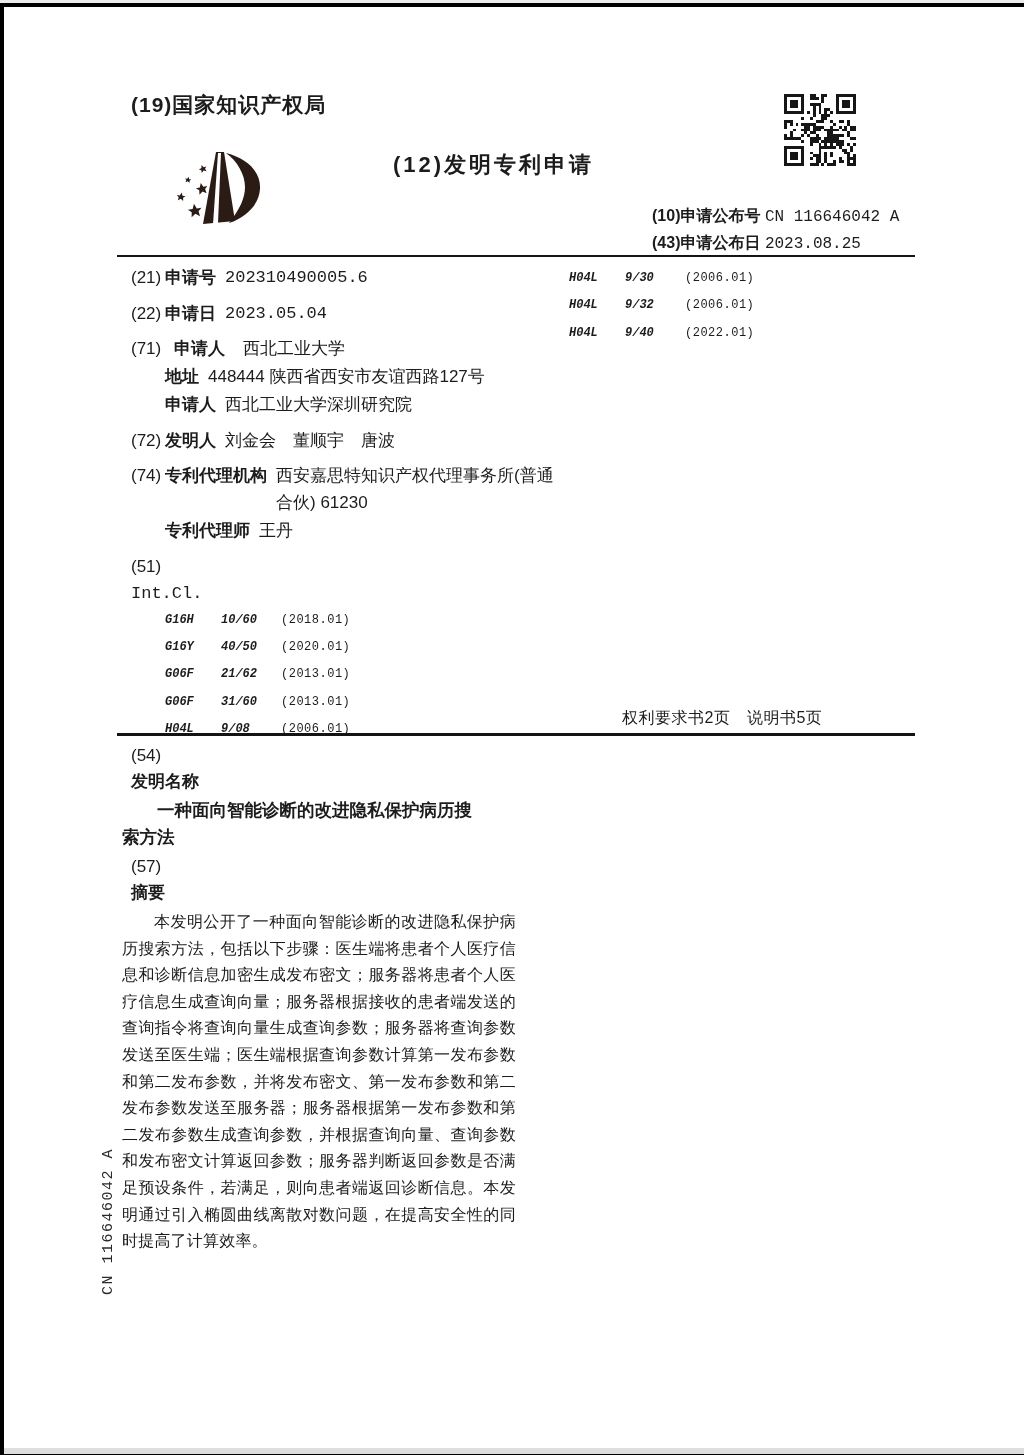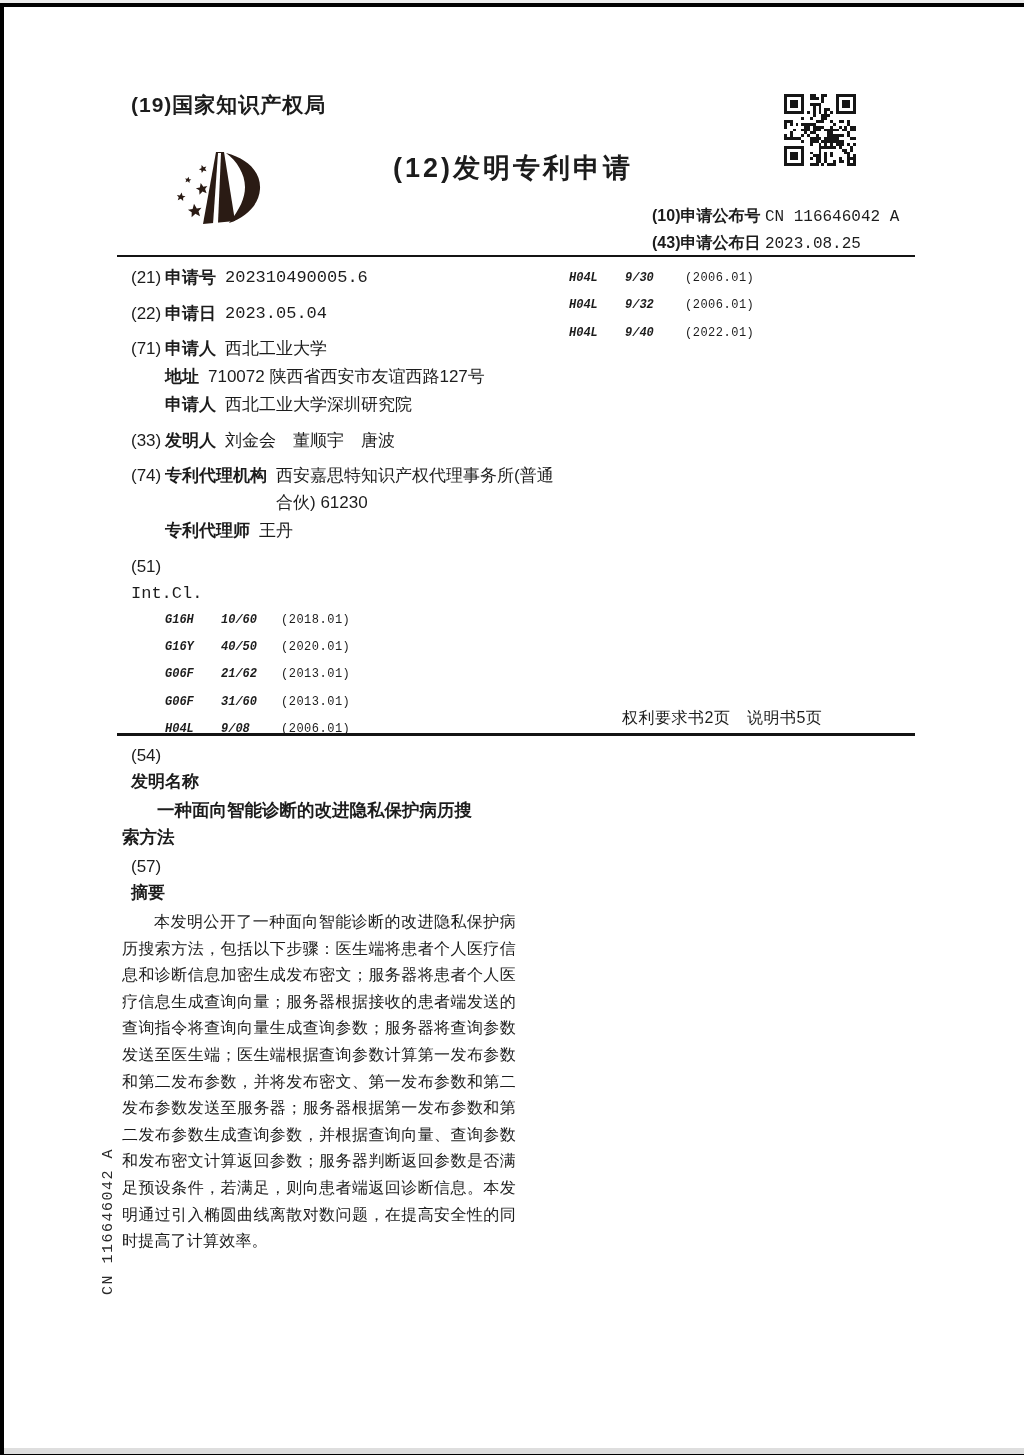--- a/index.html
+++ b/index.html
@@ -6,21 +6,21 @@
   .page{
     position:relative;width:1022px;height:1447px;margin:3px auto 0;
     background:#ffffff;border:4px solid #000000;
     font-family:"Liberation Sans","DejaVu Sans",sans-serif;
     color:#1c1c1c;overflow:hidden;
   }
   .mono{font-family:"Liberation Mono","DejaVu Sans Mono",monospace;}
   .abs{position:absolute;}
   
   .office{left:127px;top:84px;font-size:21px;font-weight:600;letter-spacing:1px;}
-  .doc-type{left:389px;top:143px;font-size:27px;font-weight:700;letter-spacing:3px;}
+  .doc-type{left:389px;top:143px;font-size:22px;font-weight:700;letter-spacing:3px;}
   .pub-line{left:648px;font-size:16px;white-space:nowrap;}
   .pub-line .plbl{font-weight:700;}
   .pub-line .pval{font-family:"Liberation Mono","DejaVu Sans Mono",monospace;font-size:16px;}
   .rule{left:113px;width:798px;background:#141414;}
   .rule1{top:248px;height:2px;}
   .rule2{top:726px;height:3px;}
   
   .col-left{left:127px;top:257px;width:436px;font-size:17px;line-height:27px;}
   .col-right{left:565px;top:258px;font-size:17px;line-height:27.6px;}
   .kv{display:flex;margin-bottom:8.5px;}
@@ -97,35 +97,35 @@
     <div class="kv">
       <span class="code">(21)</span>
       <span class="lbl">申请号</span>
       <span class="val mono">202310490005.6</span>
     </div>
     <div class="kv">
       <span class="code">(22)</span>
       <span class="lbl">申请日</span>
       <span class="val mono">2023.05.04</span>
     </div>
-    <div class="kv" style="margin-bottom:1px;">
+    <div class="kv" style="margin-bottom:1px;gap:9px;">
       <span class="code">(71)</span>
       <span class="lbl">申请人</span>
       <span class="val">西北工业大学</span>
     </div>
     <div class="kv2" style="margin-bottom:1px;">
       <span class="lbl">地址</span>
-      <span class="val">710072 陕西省西安市友谊西路127号</span>
+      <span class="val">448444 陕西省西安市友谊西路127号</span>
     </div>
     <div class="kv2">
       <span class="lbl">申请人</span>
       <span class="val">西北工业大学深圳研究院</span>
     </div>
     <div class="kv">
-      <span class="code">(33)</span>
+      <span class="code">(72)</span>
       <span class="lbl">发明人</span>
       <span class="val">刘金会　董顺宇　唐波</span>
     </div>
     <div class="kv" style="margin-bottom:1px;">
       <span class="code">(74)</span>
       <span class="lbl">专利代理机构</span>
       <span class="val valblock">西安嘉思特知识产权代理事务所(普通合伙) 61230</span>
     </div>
     <div class="kv2">
       <span class="lbl">专利代理师</span>

